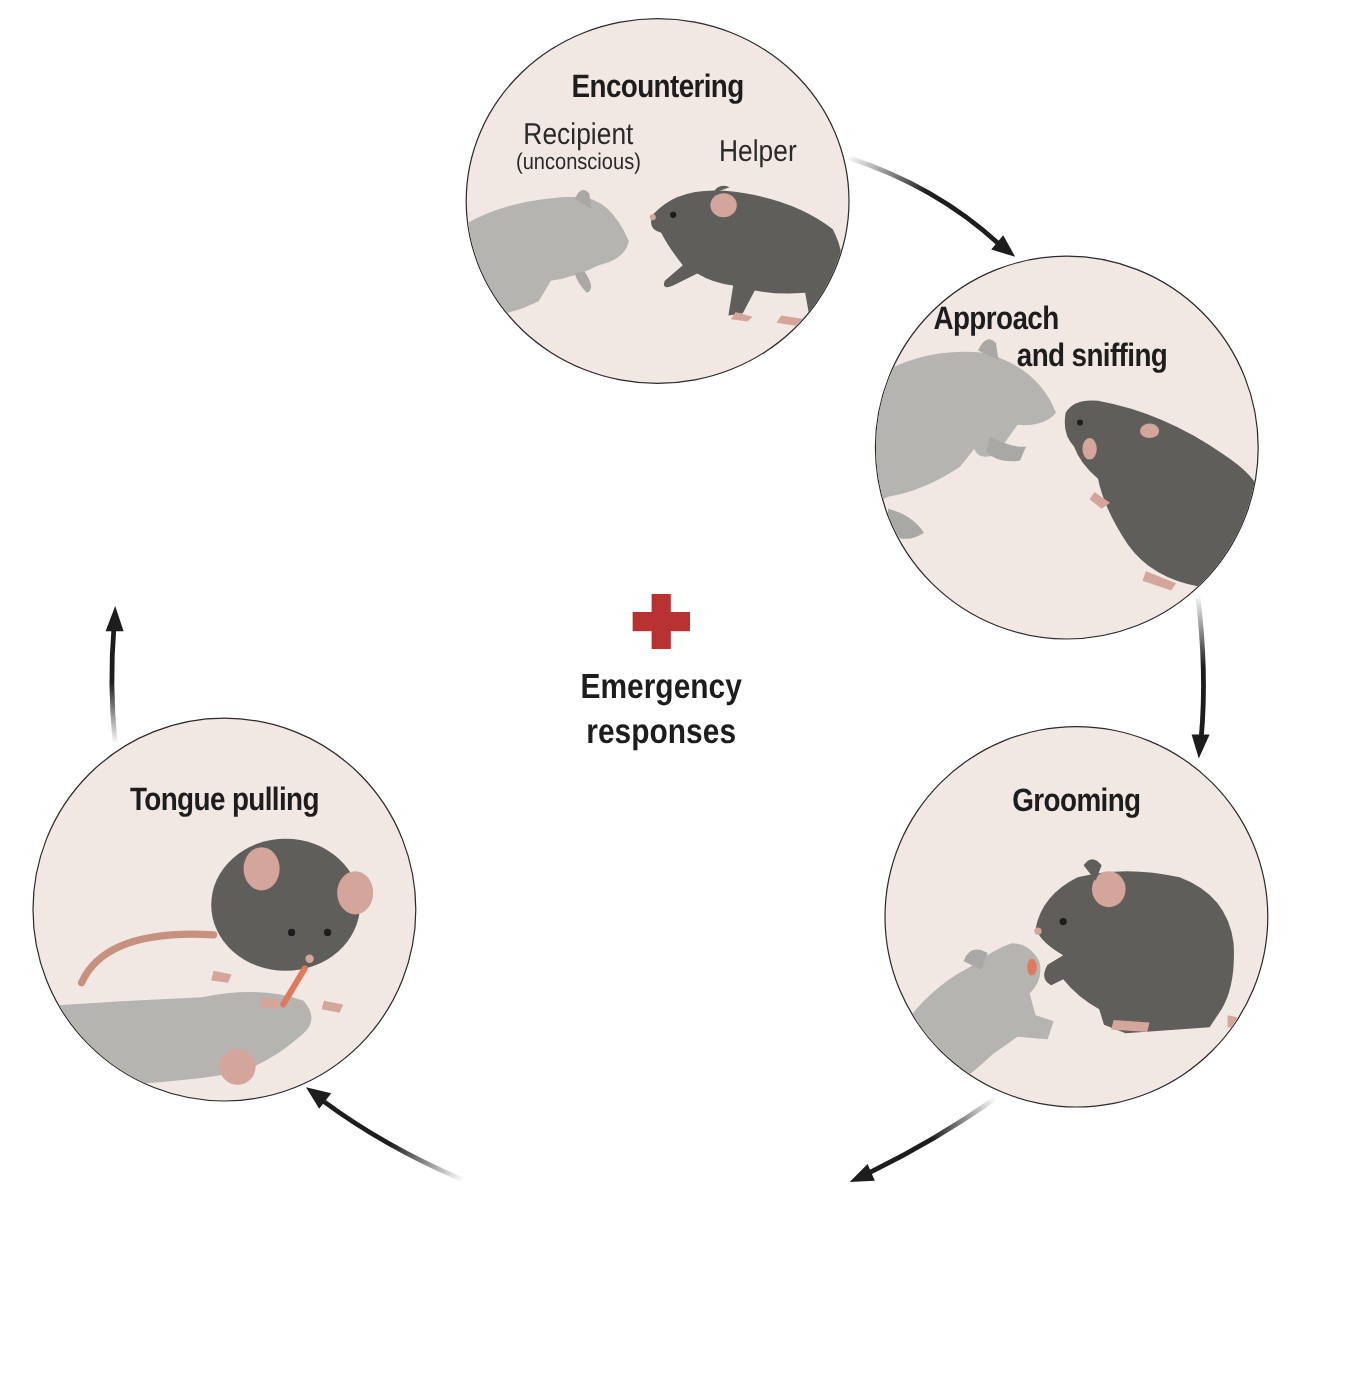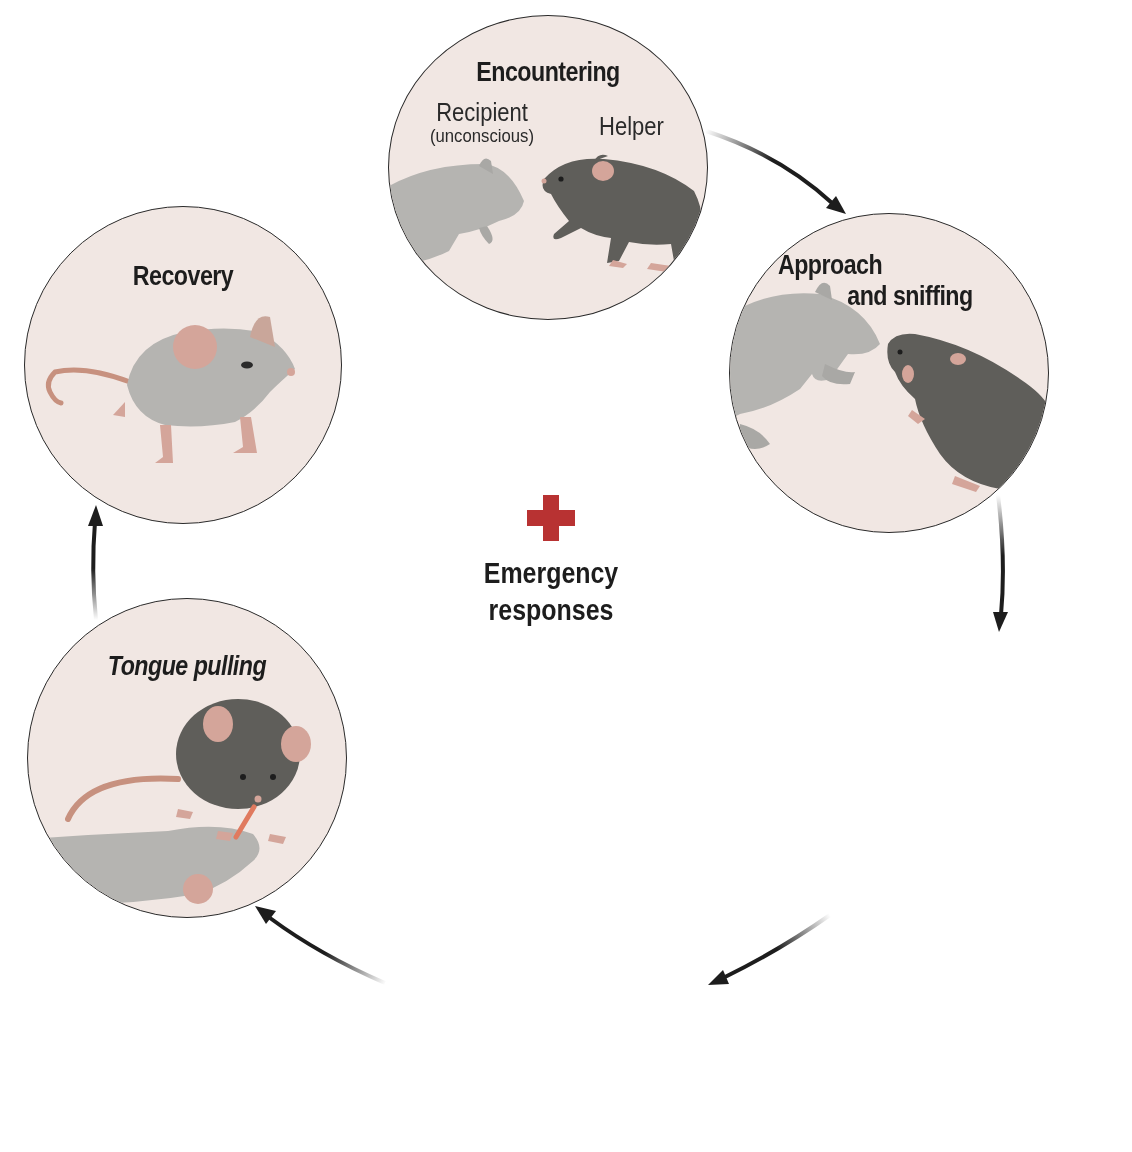--- a/index.html
+++ b/index.html
@@ -143,23 +143,42 @@
         <ellipse cx="178" cy="160" rx="6" ry="9" fill="#D4A59A"></ellipse>
         <circle cx="170" cy="138" r="2.5" fill="#1d1d1d"></circle>
         <path d="M182 196 L195 205 L188 210 L178 202 Z" fill="#D4A59A"></path>
         <path d="M225 262 L250 272 L246 278 L222 270 Z" fill="#D4A59A"></path>
       </g>
     </svg>
     <div class="stage-title" style="top:36px; left:-40px; right:auto; width:280px;">Approach</div>
     <div class="stage-title" style="top:67px; left:40px; right:auto; width:280px;">and sniffing</div>
   </div>
 
-
-
-  <div class="stage" style="left:27px; top:598px; width:320px; height:320px;font-style:italic;">
+  <div class="stage" style="left:737px; top:605px; width:320px; height:318px;">
+    <svg class="art" width="320" height="318">
+      <g>
+        <path d="M0 270 Q30 220 70 200 Q90 185 105 180 Q120 180 128 195 Q132 210 120 222 L125 240 L140 245 L135 260 L110 258 L90 272 Q60 300 30 318 L0 318 Z" fill="#B5B4B1"></path>
+        <path d="M65 195 Q70 180 85 188 L80 202 Z" fill="#A9A8A5"></path>
+        <ellipse cx="122" cy="200" rx="4" ry="7" fill="#E07A5F"></ellipse>
+      </g>
+      <g>
+        <path d="M125 168 Q130 140 160 125 Q200 115 245 125 Q285 140 290 180 Q292 215 280 235 L270 250 L200 255 L182 248 L178 235 Q160 225 148 210 L138 215 Q128 210 135 198 L148 190 Q130 180 125 168 Z" fill="#5F5E5A"></path>
+        <ellipse cx="186" cy="135" rx="14" ry="15" fill="#D4A59A"></ellipse>
+        <path d="M165 115 Q172 105 180 115 L175 128 Z" fill="#5F5E5A"></path>
+        <circle cx="148" cy="162" r="3" fill="#1d1d1d"></circle>
+        <circle cx="127" cy="170" r="3" fill="#D4A59A"></circle>
+        <path d="M190 244 L220 246 L218 254 L188 252 Z" fill="#D4A59A"></path>
+        <path d="M285 240 Q300 242 300 250 L285 250 Z" fill="#D4A59A"></path>
+      </g>
+    </svg>
+    <div class="stage-title" style="top:46px;">Grooming</div>
+  </div>
+
+
+  <div class="stage" style="left:27px; top:598px; width:320px; height:320px;">
     <svg class="art" width="320" height="320">
       <g>
         <path d="M0 240 Q70 235 140 232 Q190 222 225 235 Q238 250 225 262 Q200 285 170 295 Q110 305 50 305 L0 300 Z" fill="#B5B4B1"></path>
         <ellipse cx="170" cy="290" rx="15" ry="15" fill="#D4A59A"></ellipse>
       </g>
       <g>
         <path d="M40 220 Q60 175 150 180" fill="none" stroke="#C7917F" stroke-width="6" stroke-linecap="round"></path>
         <ellipse cx="210" cy="155" rx="62" ry="55" fill="#5F5E5A"></ellipse>
         <ellipse cx="190" cy="125" rx="15" ry="18" fill="#D4A59A"></ellipse>
         <ellipse cx="268" cy="145" rx="15" ry="18" fill="#D4A59A"></ellipse>
@@ -168,36 +187,20 @@
         <circle cx="230" cy="200" r="3.5" fill="#D4A59A"></circle>
         <path d="M226 208 L208 238" stroke="#E07A5F" stroke-width="5" stroke-linecap="round"></path>
         <path d="M150 210 L165 213 L162 220 L148 218 Z" fill="#D4A59A"></path>
         <path d="M190 232 L205 234 L202 242 L188 240 Z" fill="#D4A59A"></path>
         <path d="M242 235 L258 238 L255 245 L240 242 Z" fill="#D4A59A"></path>
       </g>
     </svg>
     <div class="stage-title" style="top:52px;">Tongue pulling</div>
   </div>
 
-  <div class="stage" style="left:24px; top:206px; width:318px; height:318px;">
-    <svg class="art" width="318" height="318">
-      <g>
-        <path d="M105 175 Q60 158 30 165 Q20 175 25 185 Q30 195 36 196" fill="none" stroke="#C7917F" stroke-width="5" stroke-linecap="round"></path>
-        <path d="M102 178 Q110 135 160 125 Q200 118 235 125 Q262 140 270 162 Q255 175 245 185 Q230 205 210 215 Q175 222 140 218 Q110 210 102 178 Z" fill="#B5B4B1"></path>
-        <ellipse cx="170" cy="140" rx="22" ry="22" fill="#D4A59A"></ellipse>
-        <path d="M225 130 Q230 105 245 110 L250 140 Z" fill="#C9A69A"></path>
-        <ellipse cx="222" cy="158" rx="6" ry="3.5" fill="#2a2a2a"></ellipse>
-        <circle cx="266" cy="165" r="4" fill="#D4A59A"></circle>
-        <path d="M135 218 L138 250 L130 256 L148 256 L146 218 Z" fill="#D4A59A"></path>
-        <path d="M215 210 L218 240 L208 246 L232 246 L226 210 Z" fill="#D4A59A"></path>
-        <path d="M100 195 L88 208 L100 210 Z" fill="#D4A59A"></path>
-      </g>
-    </svg>
-    <div class="stage-title" style="top:54px;">Recovery</div>
-  </div>
 
   <svg id="center-cross" viewBox="0 0 48 46">
     <rect x="16" y="0" width="16" height="46" fill="#B83232"></rect>
     <rect x="0" y="15" width="48" height="16" fill="#B83232"></rect>
   </svg>
   <div id="center-label">
     <div>Emergency</div>
     <div>responses</div>
   </div>
 

